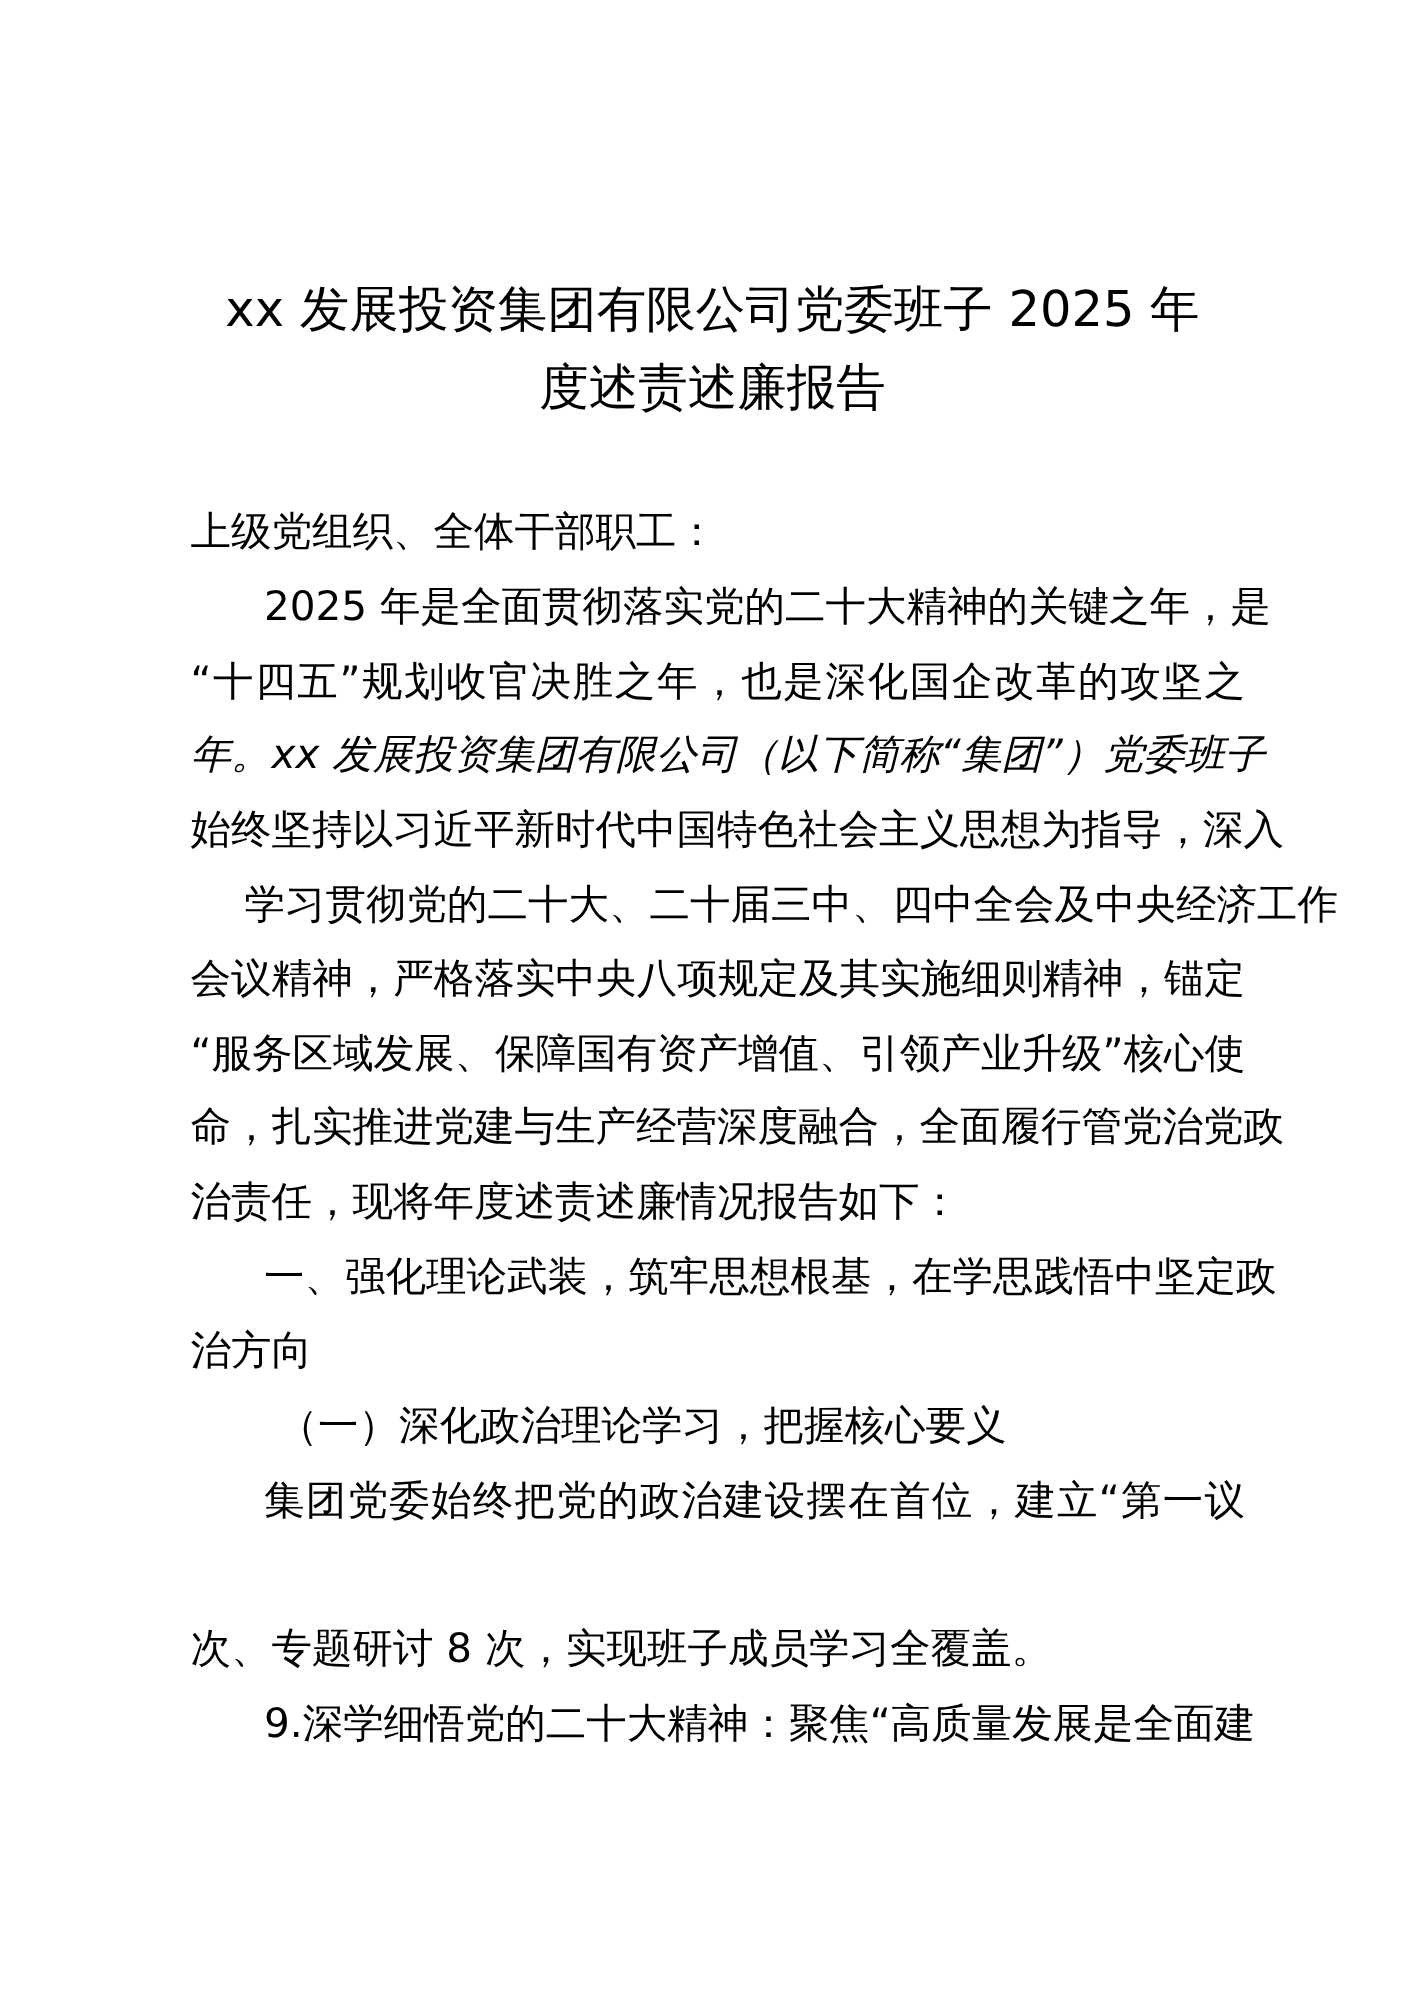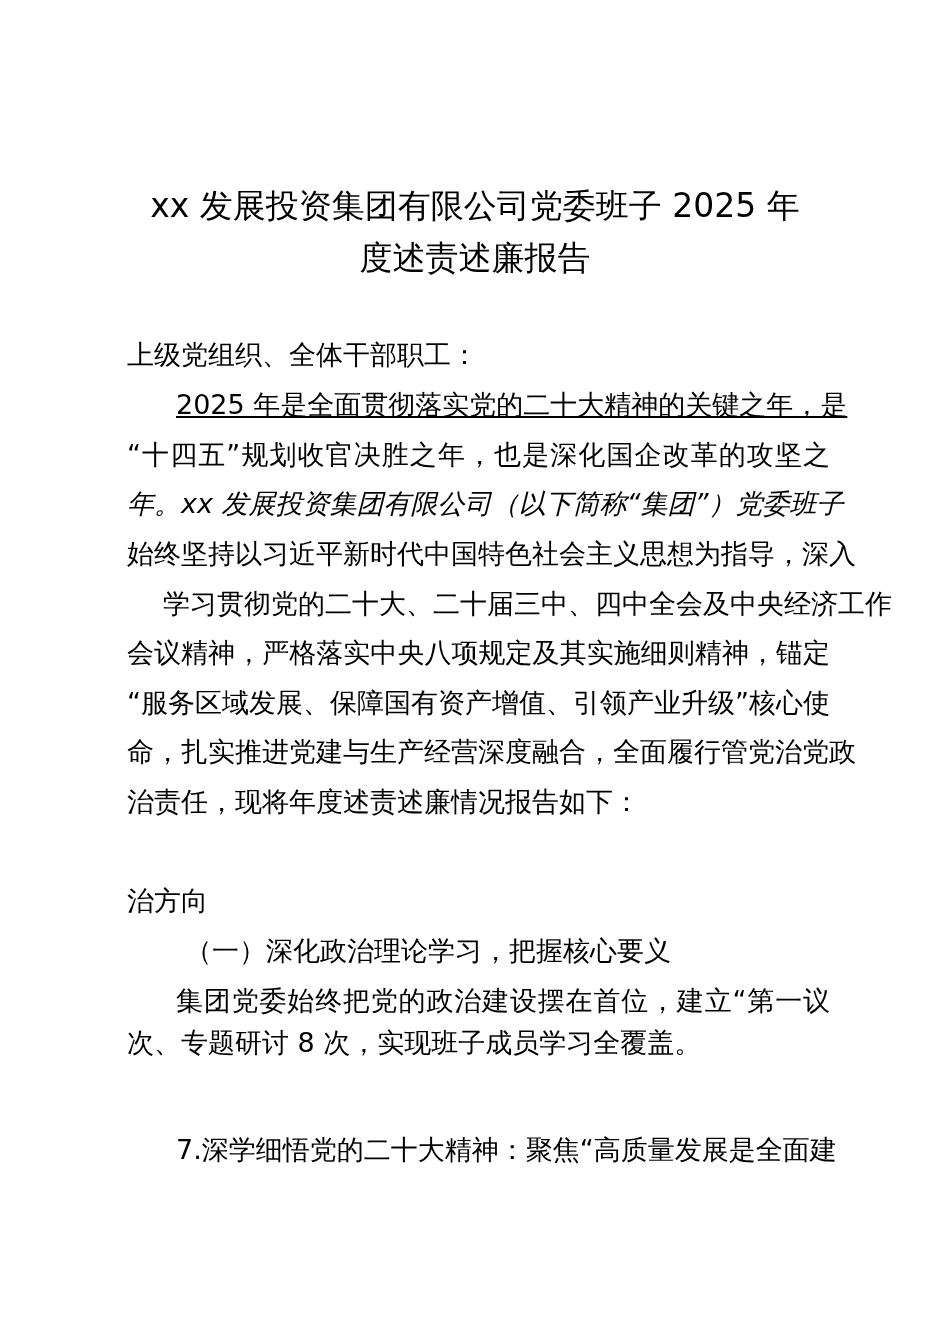--- a/index.html
+++ b/index.html
@@ -67,32 +67,33 @@
 
 <div class="page">
 
   <div class="title">
     <span class="tline">xx 发展投资集团有限公司党委班子 2025 年</span>
     <span class="tline">度述责述廉报告</span>
   </div>
 
   <div class="line last" style="top:340px;">上级党组织、全体干部职工：</div>
 
-  <div class="line indent" style="top:390px;text-decoration:underline;">2025 年是全面贯彻落实党的二十大精神的关键之年，是</div>
+  <div class="line indent" style="top:390px;">2025 年是全面贯彻落实党的二十大精神的关键之年，是</div>
   <div class="line" style="top:440px;">“十四五”规划收官决胜之年，也是深化国企改革的攻坚之</div>
   <div class="line" style="top:489px;font-style:italic;">年。xx 发展投资集团有限公司（以下简称“集团”）党委班子</div>
   <div class="line" style="top:539px;">始终坚持以习近平新时代中国特色社会主义思想为指导，深入</div>
   <div class="line" style="top:589px;margin-left:36px;">学习贯彻党的二十大、二十届三中、四中全会及中央经济工作</div>
   <div class="line" style="top:638px;">会议精神，严格落实中央八项规定及其实施细则精神，锚定</div>
   <div class="line" style="top:688px;">“服务区域发展、保障国有资产增值、引领产业升级”核心使</div>
   <div class="line last" style="top:787px;">治责任，现将年度述责述廉情况报告如下：</div>
   <div class="line" style="top:737px;">命，扎实推进党建与生产经营深度融合，全面履行管党治党政</div>
 
+  <div class="line indent" style="top:837px;">一、强化理论武装，筑牢思想根基，在学思践悟中坚定政</div>
   <div class="line last" style="top:886px;">治方向</div>
 
   <div class="line bold last heading2" style="top:936px;">（一）深化政治理论学习，把握核心要义</div>
 
   <div class="line indent" style="top:986px;">集团党委始终把党的政治建设摆在首位，建立“第一议</div>
-  <div class="line last" style="top:1028px;">次、专题研讨 8 次，实现班子成员学习全覆盖。</div>
+  <div class="line last" style="top:1085px;">次、专题研讨 8 次，实现班子成员学习全覆盖。</div>
 
-  <div class="line indent" style="top:1135px;">7.深学细悟党的二十大精神：聚焦“高质量发展是全面建</div>
+  <div class="line indent" style="top:1135px;">9.深学细悟党的二十大精神：聚焦“高质量发展是全面建</div>
 
 </div>
 
 </body></html>

